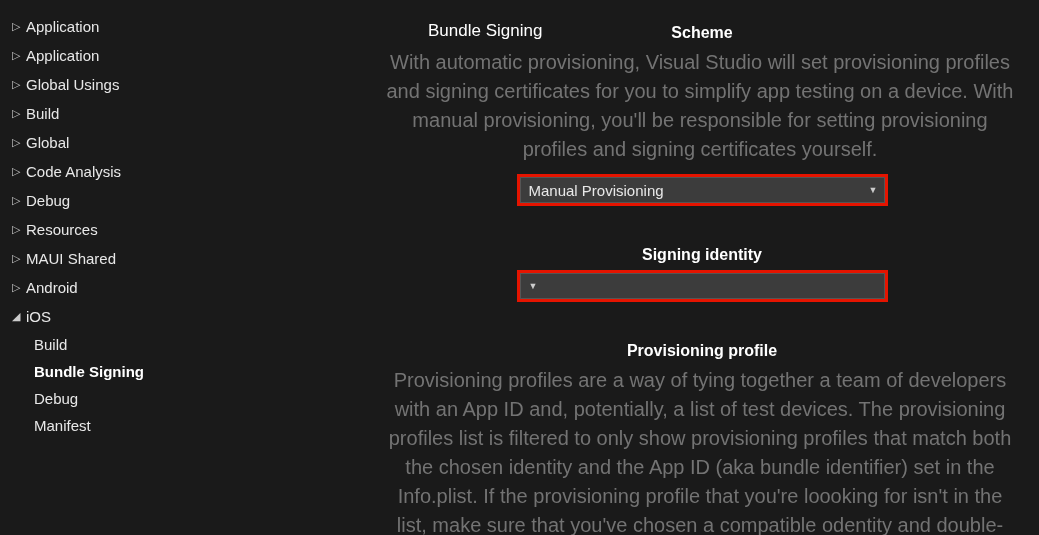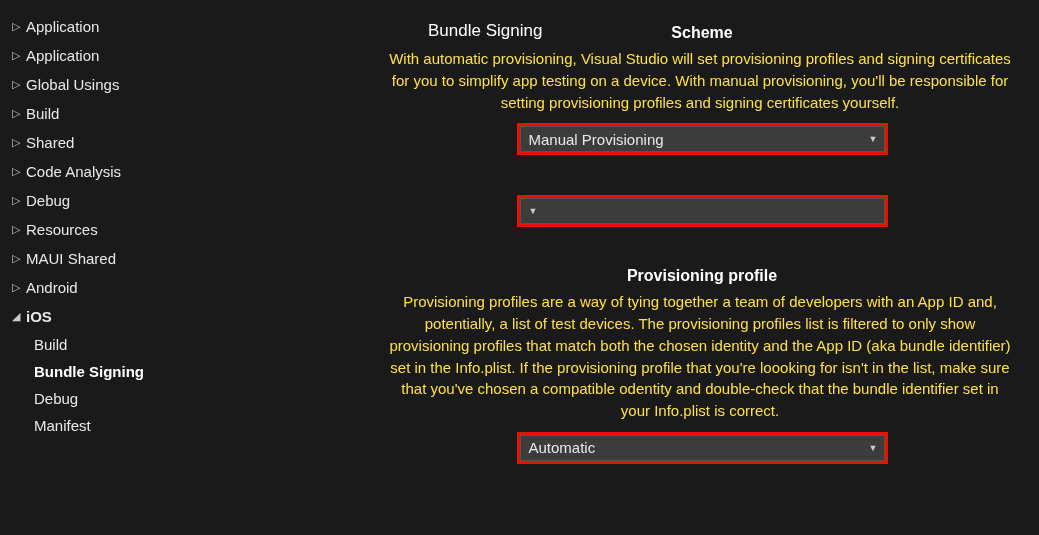--- a/index.html
+++ b/index.html
@@ -65,22 +65,22 @@
       margin-bottom: 40px;
       text-align: center;
     }
     .field-label {
       font-weight: 600;
       font-size: 16px;
       color: #ffffff;
       margin-bottom: 6px;
     }
     .field-desc {
-      font-size: 15px;
-      color: #fde047;
+      font-size: 20px;
+      color: #737373;
       line-height: 1.45;
       margin-bottom: 10px;
       max-width: 630px;
     }
     .dropdown-wrap {
       display: inline-block;
       border: 3px solid #e51400;
       padding: 0;
     }
     .dropdown {
@@ -117,21 +117,21 @@
   <div class="tree-item">
     <span class="caret">▷</span>
     <span>Global Usings</span>
   </div>
   <div class="tree-item">
     <span class="caret">▷</span>
     <span>Build</span>
   </div>
   <div class="tree-item">
     <span class="caret">▷</span>
-    <span>Shared</span>
+    <span>Global</span>
   </div>
   <div class="tree-item">
     <span class="caret">▷</span>
     <span>Code Analysis</span>
   </div>
   <div class="tree-item">
     <span class="caret">▷</span>
     <span>Debug</span>
   </div>
   <div class="tree-item">
@@ -141,21 +141,21 @@
   <div class="tree-item">
     <span class="caret">▷</span>
     <span>MAUI Shared</span>
   </div>
   <div class="tree-item">
     <span class="caret">▷</span>
     <span>Android</span>
   </div>
   <div class="tree-item">
     <span class="caret expanded">◢</span>
-    <span style="font-weight:700">iOS</span>
+    <span style="font-weight:400">iOS</span>
   </div>
   <div class="tree-child">
     <span>Build</span>
   </div>
   <div class="tree-child active">
     <span>Bundle Signing</span>
   </div>
   <div class="tree-child">
     <span>Debug</span>
   </div>
@@ -174,20 +174,21 @@
     <div class="field-desc">With automatic provisioning, Visual Studio will set provisioning profiles and signing certificates for you to simplify app testing on a device. With manual provisioning, you'll be responsible for setting provisioning profiles and signing certificates yourself.</div>
     <div class="dropdown-wrap">
       <div class="dropdown">
         <span>Manual Provisioning</span>
         <span class="dd-caret">▼</span>
       </div>
     </div>
   </div>
 
   <div class="field-group">
+    <div class="field-label">Signing identity</div>
     <div class="dropdown-wrap">
       <div class="dropdown">
         <span class="dd-caret">▼</span>
       </div>
     </div>
   </div>
 
   <div class="field-group">
     <div class="field-label">Provisioning profile</div>
     <div class="field-desc">Provisioning profiles are a way of tying together a team of developers with an App ID and, potentially, a list of test devices. The provisioning profiles list is filtered to only show provisioning profiles that match both the chosen identity and the App ID (aka bundle identifier) set in the Info.plist. If the provisioning profile that you're loooking for isn't in the list, make sure that you've chosen a compatible odentity and double-check that the bundle identifier set in your Info.plist is correct.</div>

